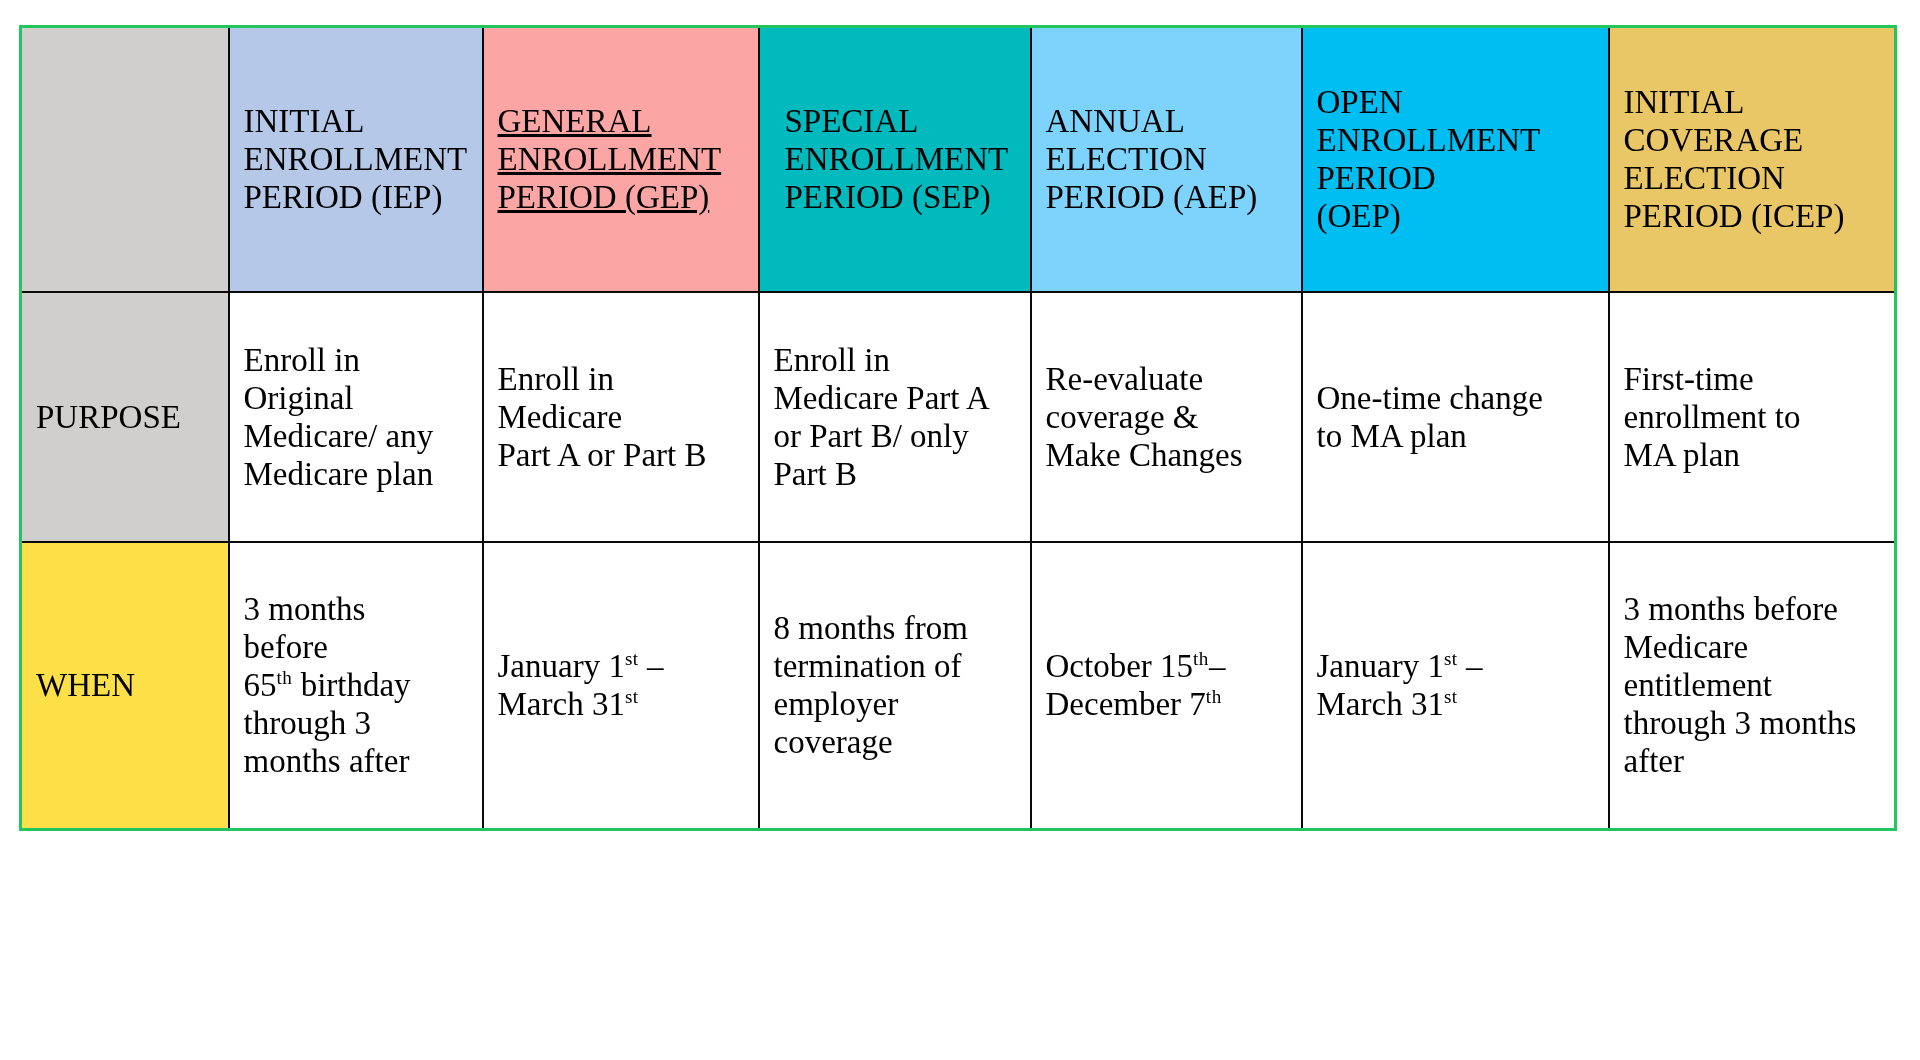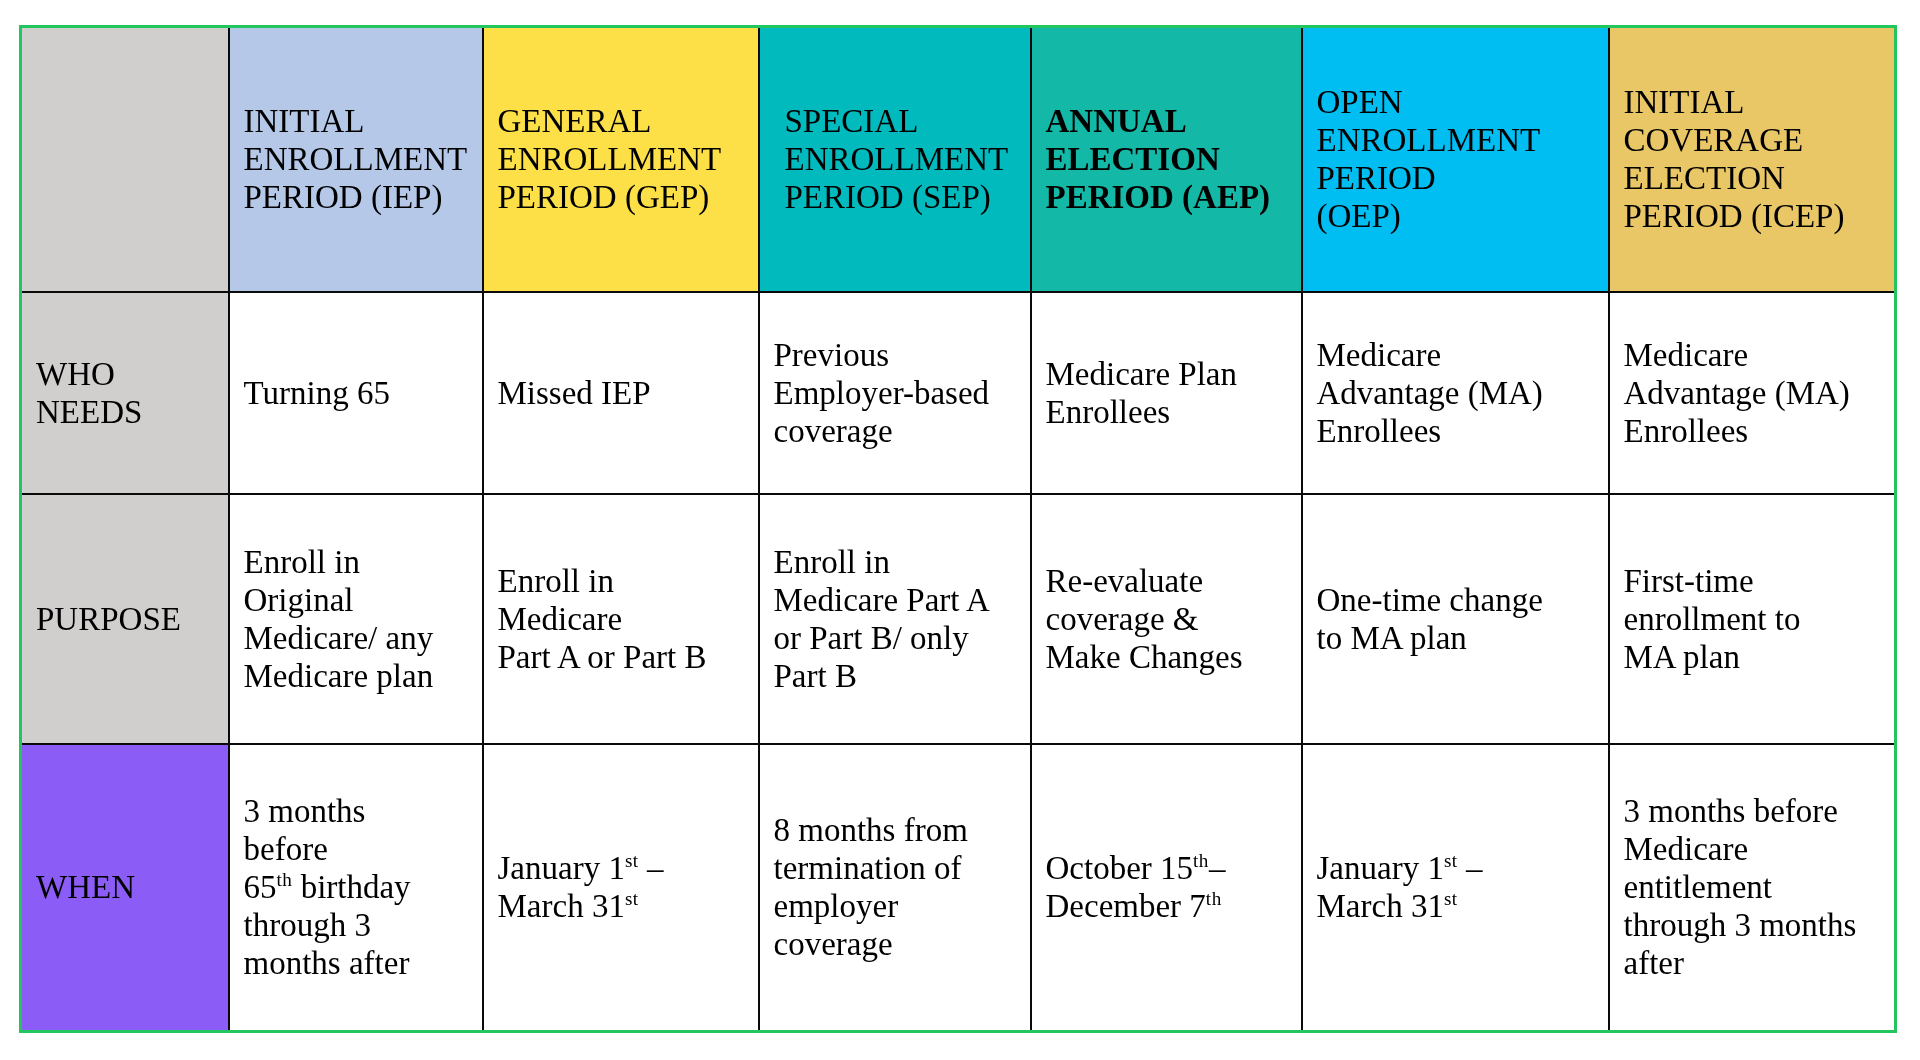--- a/index.html
+++ b/index.html
@@ -63,48 +63,39 @@
       <col style="width:276px">
       <col style="width:272px">
       <col style="width:271px">
       <col style="width:307px">
       <col style="width:287px">
     </colgroup>
     <thead>
       <tr class="r-header">
         <th class="rowlabel" style="background-color: rgb(209, 206, 206);"></th>
         <th class="hdr" style="background-color: rgb(181, 200, 232);">INITIAL<br>ENROLLMENT<br>PERIOD (IEP)</th>
-        <th class="hdr" style="background-color: #fde047;">GENERAL<br>ENROLLMENT<br>PERIOD (GEP)</th>
+        <th class="hdr" style="background-color: #fca5a5; text-decoration: underline;">GENERAL<br>ENROLLMENT<br>PERIOD (GEP)</th>
         <th class="hdr" style="background-color: rgb(0, 186, 190); padding-left: 25px;">SPECIAL<br>ENROLLMENT<br>PERIOD (SEP)</th>
-        <th class="hdr" style="background-color: #14b8a6; font-weight: bold;">ANNUAL<br>ELECTION<br>PERIOD (AEP)</th>
+        <th class="hdr" style="background-color: #7dd3fc;">ANNUAL<br>ELECTION<br>PERIOD (AEP)</th>
         <th class="hdr" style="background-color: rgb(0, 189, 242); margin-left: 36px;">OPEN<br>ENROLLMENT<br>PERIOD<br>(OEP)</th>
         <th class="hdr" style="background-color: rgb(233, 199, 103);">INITIAL<br>COVERAGE<br>ELECTION<br>PERIOD (ICEP)</th>
       </tr>
     </thead>
     <tbody>
-      <tr class="r-who">
-        <th class="rowlabel" style="background-color: rgb(209, 206, 206);">WHO<br>NEEDS</th>
-        <td class="cell">Turning 65</td>
-        <td class="cell">Missed IEP</td>
-        <td class="cell">Previous<br>Employer-based<br>coverage</td>
-        <td class="cell">Medicare Plan<br>Enrollees</td>
-        <td class="cell">Medicare<br>Advantage (MA)<br>Enrollees</td>
-        <td class="cell">Medicare<br>Advantage (MA)<br>Enrollees</td>
-      </tr>
       <tr class="r-purpose">
         <th class="rowlabel" style="background-color: rgb(209, 206, 206);">PURPOSE</th>
         <td class="cell">Enroll in<br>Original<br>Medicare/ any<br>Medicare plan</td>
         <td class="cell">Enroll in<br>Medicare<br>Part A or Part B</td>
         <td class="cell">Enroll in<br>Medicare Part A<br>or Part B/ only<br>Part B</td>
         <td class="cell">Re-evaluate<br>coverage &amp;<br>Make Changes</td>
         <td class="cell">One-time change<br>to MA plan</td>
         <td class="cell">First-time<br>enrollment to<br>MA plan</td>
       </tr>
       <tr class="r-when">
-        <th class="rowlabel" style="background-color: #8b5cf6;">WHEN</th>
+        <th class="rowlabel" style="background-color: #fde047;">WHEN</th>
         <td class="cell">3 months<br>before<br>65<sup>th</sup> birthday<br>through 3<br>months after</td>
         <td class="cell">January 1<sup>st</sup> –<br>March 31<sup>st</sup></td>
         <td class="cell">8 months from<br>termination of<br>employer<br>coverage</td>
         <td class="cell">October 15<sup>th</sup>–<br>December 7<sup>th</sup></td>
         <td class="cell">January 1<sup>st</sup> –<br>March 31<sup>st</sup></td>
         <td class="cell">3 months before<br>Medicare<br>entitlement<br>through 3 months<br>after</td>
       </tr>
     </tbody>
   </table>
 </div>

